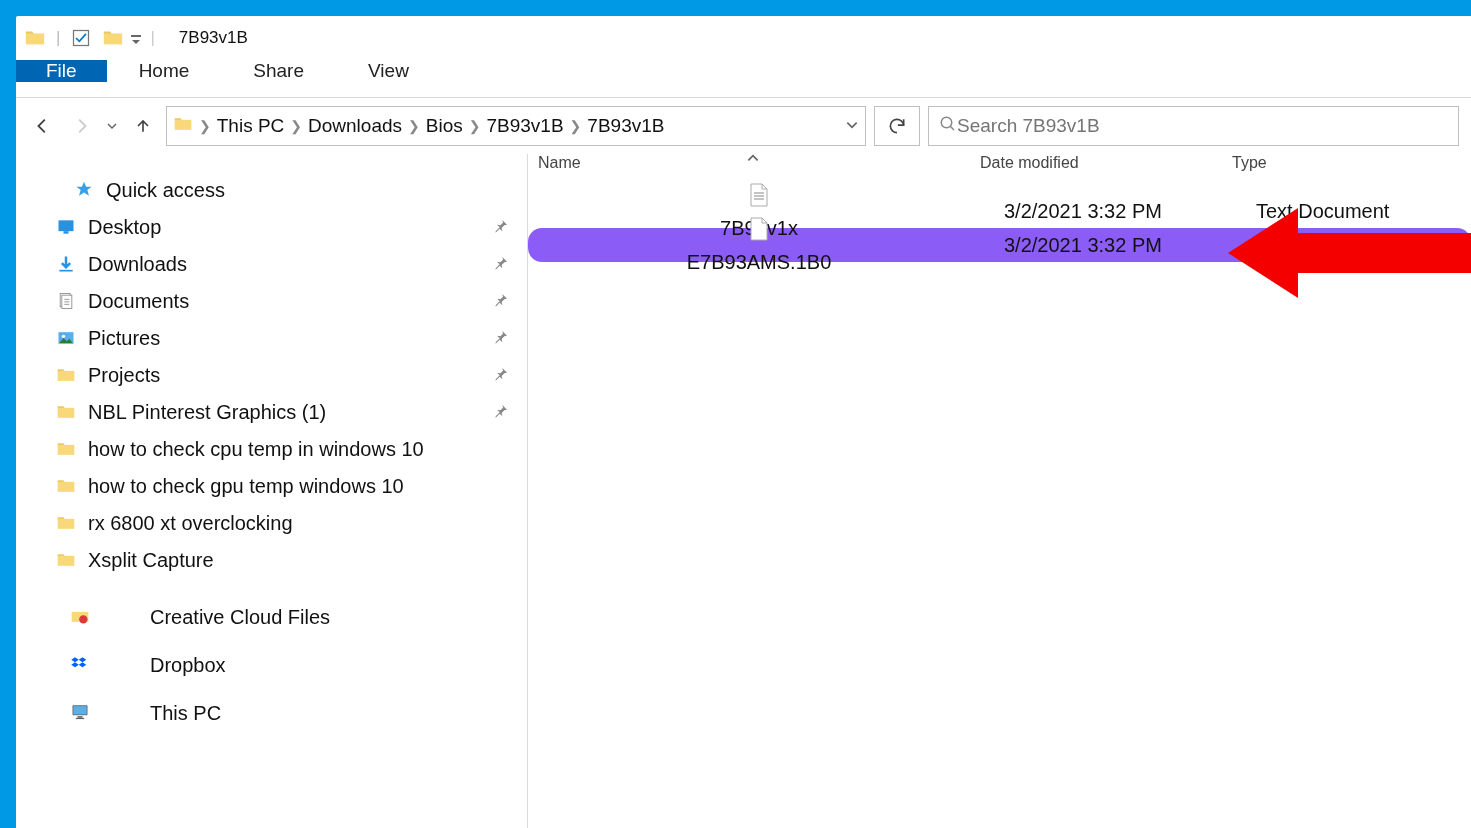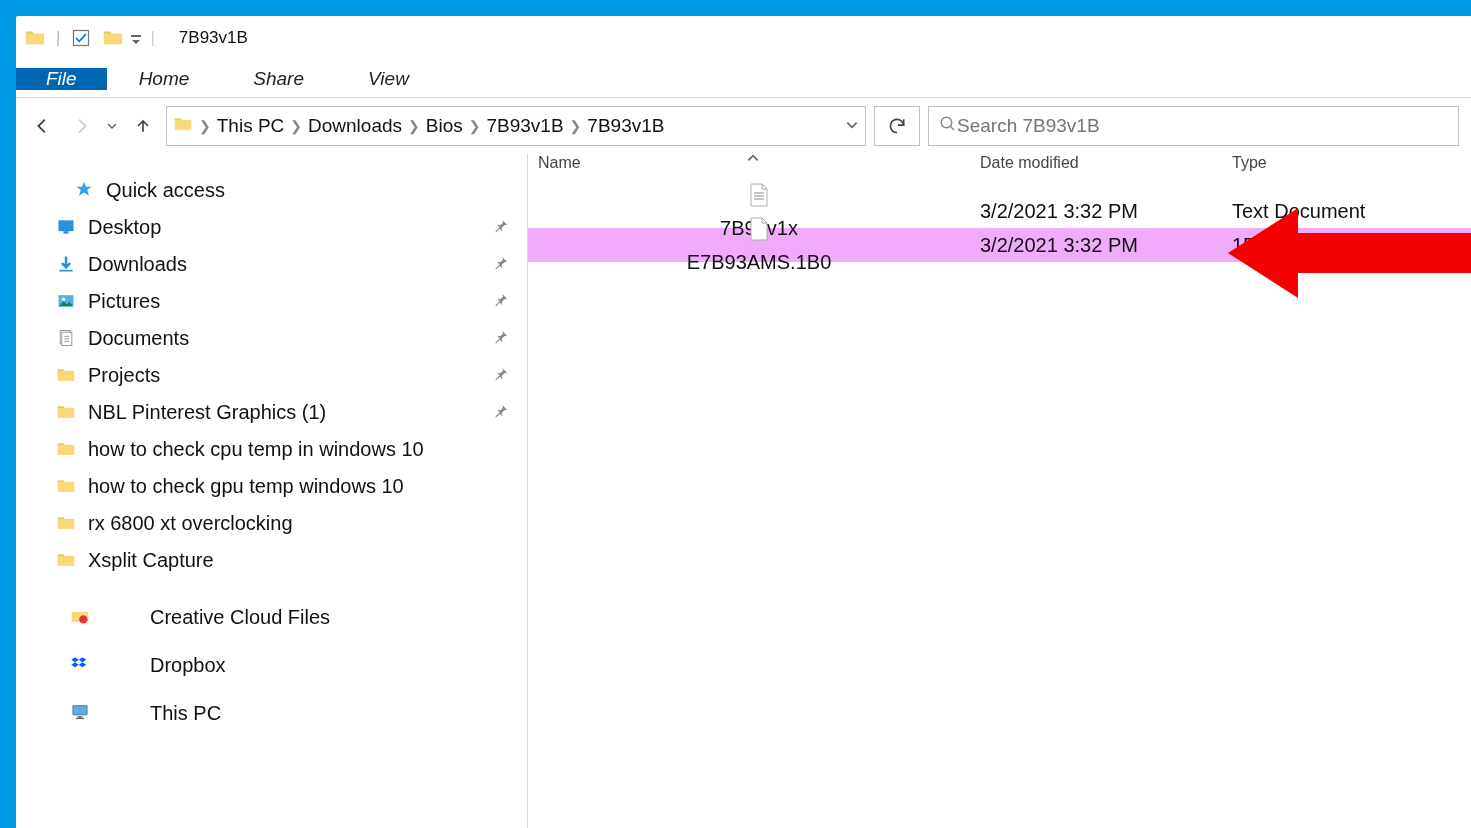--- a/index.html
+++ b/index.html
@@ -10,21 +10,21 @@
   
   .titlebar { height: 44px; display: flex; align-items: center; padding: 0 6px; font-size: 17px; }
   .titlebar .qat-folder { width: 22px; height: 22px; margin: 0 6px 0 2px; }
   .titlebar .divider { color: #bbb; margin: 0 4px; }
   .titlebar .qat-check { width: 22px; height: 22px; margin: 0 6px; display: flex; align-items: center; justify-content: center; }
   .titlebar .qat-folder2 { width: 22px; height: 22px; margin: 0 4px; }
   .titlebar .qat-drop { width: 14px; height: 14px; margin-left: 2px; }
   .titlebar .title { margin-left: 18px; }
 
   
-  .ribbon { height: 38px; display: flex; align-items: center; border-bottom: 1px solid #d9d9d9; font-style: italic; }
+  .ribbon { height: 38px; display: flex; align-items: flex-start; border-bottom: 1px solid #d9d9d9; }
   .ribbon .tab { padding: 0 32px; display: flex; align-items: center; font-size: 19px; color: #222; cursor: default; }
   .ribbon .tab.file { background: #0066b4; color: #fff; padding: 0 30px; }
 
   
   .navrow { height: 56px; display: flex; align-items: center; padding: 0 12px; gap: 8px; }
   .nav-btn { width: 30px; height: 30px; display: flex; align-items: center; justify-content: center; color: #666; }
   .nav-btn.disabled { color: #bbb; }
   .nav-drop { width: 16px; height: 30px; display: flex; align-items: center; justify-content: center; color: #666; }
   .addressbar { flex: 0 0 700px; height: 40px; border: 1px solid #bfbfbf; display: flex; align-items: center; padding: 0 6px; gap: 6px; font-size: 19px; }
   .addressbar .crumb { display: flex; align-items: center; gap: 6px; }
@@ -51,23 +51,23 @@
   
   .cols { height: 40px; display: flex; align-items: flex-start; font-size: 16px; color: #444; border-bottom: 0; }
   .col-name { width: 452px; padding-left: 10px; display: flex; align-items: center; gap: 8px; }
   .col-date { width: 252px; }
   .col-type { flex: 1; }
   .sort-ind { position:absolute; left: 218px; top: -2px; color:#666; font-size:12px; }
 
   
   .row { height: 34px; display: flex; align-items: center; font-size: 20px; }
   .row .c-name { width: 452px; padding-left: 10px; display: flex; align-items: center; gap: 10px; flex-direction: column; }
-  .row .c-date { width: 252px; }
+  .row .c-date { width: 252px; margin-left: 24px; }
   .row .c-type { flex: 1; }
-  .row.selected { background: #f0abfc; }
+  .row.selected { background: #8b5cf6; border-radius: 14px; }
   .file-icon { width: 20px; height: 24px; flex-shrink:0; }
 
   
   .arrow { position: absolute; left: 700px; top: 44px; pointer-events: none; }
 
   
   .folder-fill { fill: #f8d878; }
   .folder-tab { fill: #e8c860; }
 </style>
 </head>
@@ -214,36 +214,36 @@
                 <path d="M12 3v12M7 11l5 5 5-5" stroke="#2892df" stroke-width="3" fill="none"></path>
                 <rect x="4" y="19" width="16" height="2" fill="#2892df"></rect>
               </svg></span>
             <span>Downloads</span>
             <span class="pin"><svg viewBox="0 0 24 24" width="16" height="16">
                 <path d="M14 3l7 7-4 1-4 4 1 5-4-4-6 6 0-2 6-6-4-4 5 1 4-4z" fill="#888"></path>
               </svg></span>
           </div>
           <div class="sb-item child">
             <span class="icon"><svg viewBox="0 0 24 24" width="20" height="20">
+                <rect x="5" y="3" width="12" height="16" fill="#fff" stroke="#888"></rect>
+                <rect x="7" y="5" width="12" height="16" fill="#fff" stroke="#888"></rect>
+                <path d="M10 10h6M10 13h6M10 16h6" stroke="#888"></path>
+              </svg></span>
+            <span>Documents</span>
+            <span class="pin"><svg viewBox="0 0 24 24" width="16" height="16">
+                <path d="M14 3l7 7-4 1-4 4 1 5-4-4-6 6 0-2 6-6-4-4 5 1 4-4z" fill="#888"></path>
+              </svg></span>
+          </div>
+          <div class="sb-item child">
+            <span class="icon"><svg viewBox="0 0 24 24" width="20" height="20">
                 <rect x="3" y="5" width="18" height="14" fill="#5ab0e6"></rect>
                 <circle cx="9" cy="10" r="2" fill="#fff"></circle>
                 <path d="M4 18l5-6 4 4 3-3 4 5z" fill="#2d7a3d"></path>
               </svg></span>
             <span>Pictures</span>
-            <span class="pin"><svg viewBox="0 0 24 24" width="16" height="16">
-                <path d="M14 3l7 7-4 1-4 4 1 5-4-4-6 6 0-2 6-6-4-4 5 1 4-4z" fill="#888"></path>
-              </svg></span>
-          </div>
-          <div class="sb-item child">
-            <span class="icon"><svg viewBox="0 0 24 24" width="20" height="20">
-                <rect x="5" y="3" width="12" height="16" fill="#fff" stroke="#888"></rect>
-                <rect x="7" y="5" width="12" height="16" fill="#fff" stroke="#888"></rect>
-                <path d="M10 10h6M10 13h6M10 16h6" stroke="#888"></path>
-              </svg></span>
-            <span>Documents</span>
             <span class="pin"><svg viewBox="0 0 24 24" width="16" height="16">
                 <path d="M14 3l7 7-4 1-4 4 1 5-4-4-6 6 0-2 6-6-4-4 5 1 4-4z" fill="#888"></path>
               </svg></span>
           </div>
           <div class="sb-item child">
             <span class="icon"><svg viewBox="0 0 24 24" width="20" height="20">
                 <path class="folder-tab" d="M2 5h7l2 3H2z"></path>
                 <path class="folder-fill" d="M2 7h20v12H2z"></path>
               </svg></span>
             <span>Projects</span>

